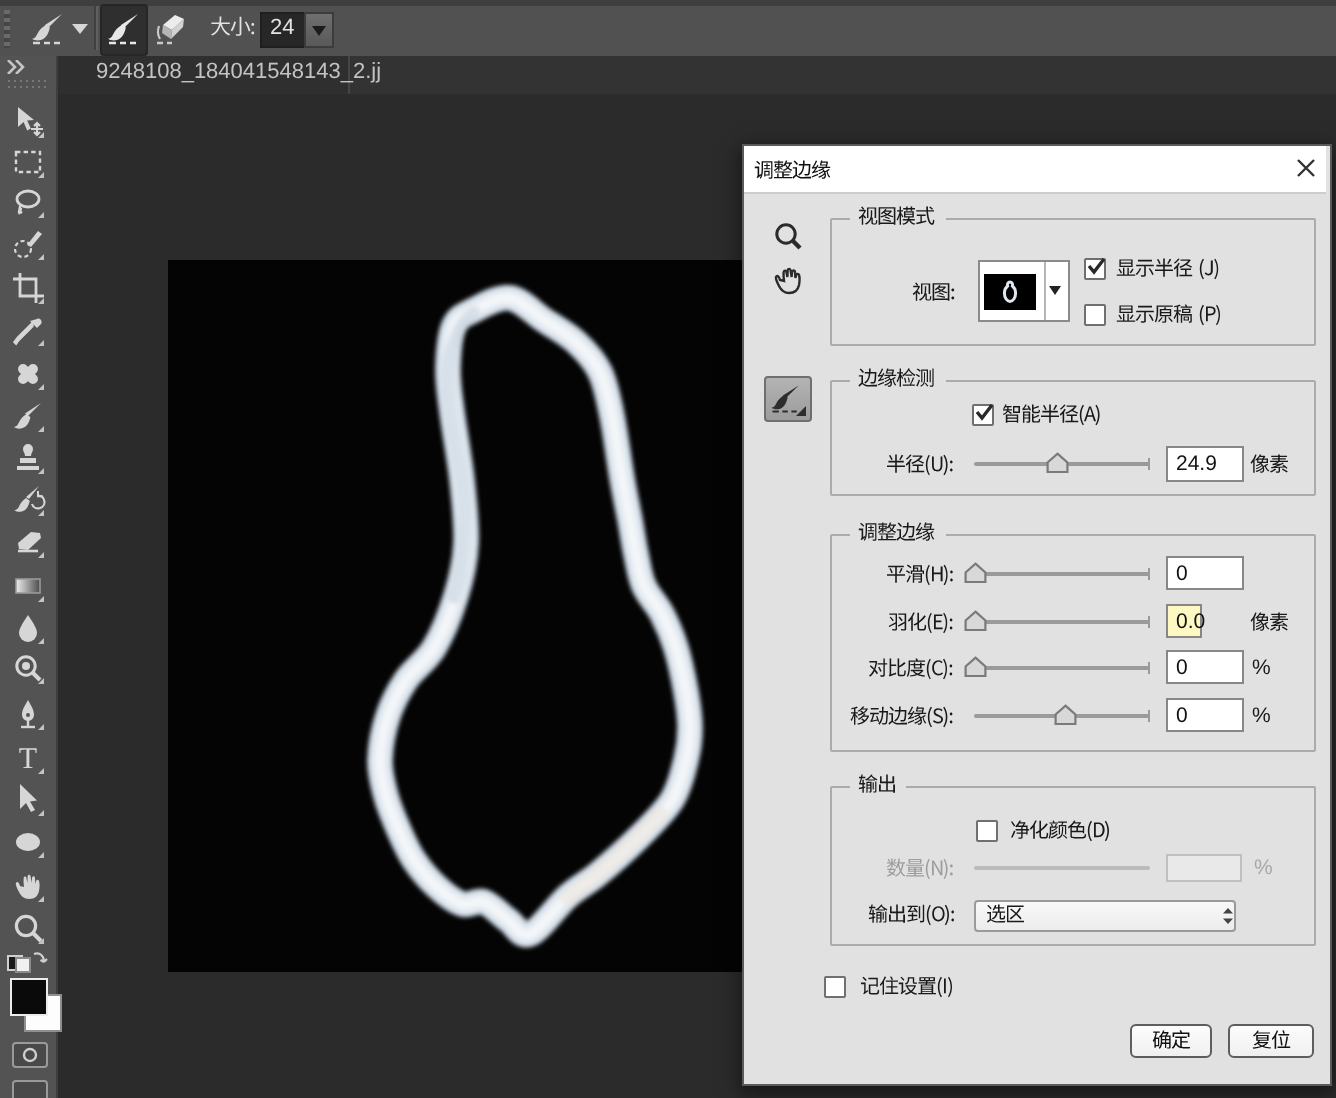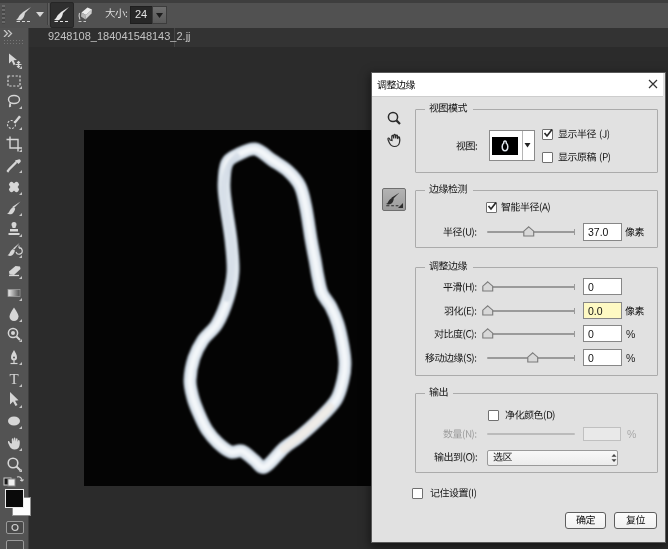--- a/index.html
+++ b/index.html
@@ -268,21 +268,21 @@
     <path d="M6.2 1.7H8.2V3.8H6.2ZM5.5 1.0V4.5H9.0V1.0ZM2.7 7.4H7.4V8.4H2.7ZM2.7 6.8V5.9H7.4V6.8ZM1.9 5.3V9.4H2.7V9.0H7.4V9.4H8.1V5.3ZM1.6 0.2C1.4 0.9 1.0 1.7 0.5 2.2C0.7 2.3 1.0 2.4 1.1 2.5C1.3 2.3 1.5 2.0 1.7 1.6H2.6V2.2L2.6 2.6H0.5V3.2H2.4C2.2 3.8 1.7 4.5 0.4 5.0C0.6 5.1 0.8 5.3 0.9 5.5C1.9 5.0 2.5 4.5 2.9 3.9C3.4 4.2 4.1 4.8 4.4 5.0L5.0 4.5C4.7 4.3 3.5 3.6 3.1 3.4L3.2 3.2H5.0V2.6H3.3L3.3 2.2V1.6H4.8V1.0H2.0C2.1 0.8 2.2 0.5 2.3 0.3Z M13.3 4.4V5.3H11.2V4.4ZM10.5 3.8V9.4H11.2V7.3H13.3V8.5C13.3 8.7 13.3 8.7 13.2 8.7C13.0 8.7 12.6 8.7 12.1 8.7C12.2 8.9 12.3 9.2 12.4 9.4C13.0 9.4 13.4 9.4 13.7 9.2C14.0 9.1 14.1 8.9 14.1 8.5V3.8ZM11.2 5.8H13.3V6.8H11.2ZM18.1 0.9C17.5 1.2 16.6 1.6 15.8 1.9V0.2H15.0V3.5C15.0 4.4 15.3 4.6 16.2 4.6C16.4 4.6 17.7 4.6 17.9 4.6C18.7 4.6 19.0 4.3 19.0 3.0C18.8 3.0 18.5 2.9 18.4 2.7C18.3 3.7 18.3 3.9 17.9 3.9C17.6 3.9 16.5 3.9 16.3 3.9C15.8 3.9 15.8 3.8 15.8 3.5V2.5C16.7 2.2 17.8 1.9 18.6 1.5ZM18.2 5.4C17.6 5.8 16.7 6.2 15.8 6.5V4.9H15.0V8.2C15.0 9.1 15.3 9.3 16.2 9.3C16.4 9.3 17.8 9.3 18.0 9.3C18.8 9.3 19.0 8.9 19.1 7.6C18.9 7.6 18.6 7.4 18.5 7.3C18.4 8.4 18.3 8.6 17.9 8.6C17.6 8.6 16.5 8.6 16.3 8.6C15.8 8.6 15.8 8.6 15.8 8.3V7.1C16.8 6.8 17.9 6.4 18.7 6.0ZM10.3 3.1C10.6 3.0 10.9 2.9 13.6 2.7C13.7 2.9 13.8 3.1 13.9 3.3L14.5 3.0C14.3 2.4 13.8 1.5 13.2 0.8L12.6 1.0C12.9 1.4 13.1 1.8 13.3 2.2L11.1 2.3C11.6 1.8 12.0 1.1 12.4 0.4L11.6 0.2C11.3 1.0 10.7 1.7 10.6 2.0C10.4 2.2 10.2 2.3 10.1 2.3C10.2 2.5 10.3 2.9 10.3 3.1Z M20.5 0.7C20.9 1.4 21.4 2.4 21.6 3.0L22.3 2.7C22.1 2.1 21.6 1.1 21.1 0.5ZM26.8 0.4C26.5 1.1 26.0 2.1 25.6 2.7L26.2 3.0C26.6 2.4 27.2 1.5 27.6 0.7ZM23.6 0.2V3.4H20.2V4.2H23.6V5.8H19.5V6.5H23.6V9.4H24.4V6.5H28.5V5.8H24.4V4.2H27.9V3.4H24.4V0.2Z M31.1 0.2C30.6 0.9 29.8 1.8 29.0 2.3C29.1 2.4 29.3 2.7 29.4 2.9C30.3 2.3 31.2 1.4 31.8 0.5ZM32.3 0.7V1.4H36.2C35.2 2.7 33.3 3.8 31.6 4.4C31.8 4.5 32.0 4.8 32.1 5.0C33.0 4.6 34.0 4.1 35.0 3.5C35.9 3.9 37.1 4.5 37.6 4.9L38.1 4.3C37.5 4.0 36.5 3.5 35.6 3.1C36.3 2.5 36.9 1.8 37.4 1.0L36.8 0.7L36.7 0.7ZM32.3 5.3V6.0H34.5V8.4H31.7V9.1H38.1V8.4H35.3V6.0H37.5V5.3ZM31.2 2.4C30.7 3.5 29.7 4.5 28.9 5.1C29.0 5.3 29.2 5.7 29.3 5.9C29.6 5.6 30.0 5.2 30.3 4.9V9.4H31.1V4.0C31.4 3.5 31.7 3.1 31.9 2.7Z M40.4 10.6 41.0 10.3C40.1 8.9 39.7 7.2 39.7 5.5C39.7 3.8 40.1 2.1 41.0 0.7L40.4 0.4C39.5 1.9 38.9 3.5 38.9 5.5C38.9 7.5 39.5 9.1 40.4 10.6Z M41.0 8.6H41.9L42.7 6.4H45.3L46.0 8.6H47.0L44.5 1.3H43.5ZM42.9 5.6 43.2 4.5C43.5 3.7 43.7 2.9 44.0 2.0H44.0C44.3 2.9 44.5 3.7 44.8 4.5L45.1 5.6Z M47.3 10.6C48.2 9.1 48.8 7.5 48.8 5.5C48.8 3.5 48.2 1.9 47.3 0.4L46.7 0.7C47.6 2.1 48.0 3.8 48.0 5.5C48.0 7.2 47.6 8.9 46.7 10.3Z" fill="#1a1a1a"></path>
   </svg>
 <svg style="position:absolute;left:443px;top:227px" width="35" height="13" viewBox="0 0 35 13">
     <path d="M1.5 0.7C1.9 1.4 2.4 2.4 2.6 3.0L3.3 2.7C3.1 2.1 2.6 1.1 2.1 0.5ZM7.8 0.4C7.5 1.1 7.0 2.1 6.6 2.7L7.2 3.0C7.6 2.4 8.2 1.5 8.6 0.7ZM4.6 0.2V3.4H1.2V4.2H4.6V5.8H0.5V6.5H4.6V9.4H5.4V6.5H9.5V5.8H5.4V4.2H8.9V3.4H5.4V0.2Z M12.1 0.2C11.6 0.9 10.8 1.8 10.0 2.3C10.1 2.4 10.3 2.7 10.4 2.9C11.3 2.3 12.2 1.4 12.8 0.5ZM13.3 0.7V1.4H17.2C16.2 2.7 14.3 3.8 12.6 4.4C12.8 4.5 13.0 4.8 13.1 5.0C14.0 4.6 15.1 4.1 16.0 3.5C16.9 3.9 18.1 4.5 18.6 4.9L19.1 4.3C18.5 4.0 17.5 3.5 16.6 3.1C17.3 2.5 17.9 1.8 18.4 1.0L17.8 0.7L17.7 0.7ZM13.3 5.3V6.0H15.5V8.4H12.7V9.1H19.1V8.4H16.3V6.0H18.5V5.3ZM12.2 2.4C11.7 3.5 10.7 4.5 9.9 5.1C10.0 5.3 10.2 5.7 10.3 5.9C10.6 5.6 11.0 5.2 11.3 4.9V9.4H12.1V4.0C12.4 3.5 12.7 3.1 12.9 2.7Z M21.4 10.6 21.9 10.3C21.1 8.9 20.7 7.2 20.7 5.5C20.7 3.8 21.1 2.1 21.9 0.7L21.4 0.4C20.5 1.9 19.9 3.5 19.9 5.5C19.9 7.5 20.5 9.1 21.4 10.6Z M25.6 8.7C27.1 8.7 28.2 7.9 28.2 5.6V1.3H27.3V5.6C27.3 7.4 26.6 7.9 25.6 7.9C24.6 7.9 23.9 7.4 23.9 5.6V1.3H23.0V5.6C23.0 7.9 24.1 8.7 25.6 8.7Z M29.3 10.6C30.2 9.1 30.8 7.5 30.8 5.5C30.8 3.5 30.2 1.9 29.3 0.4L28.7 0.7C29.6 2.1 30.0 3.8 30.0 5.5C30.0 7.2 29.6 8.9 28.7 10.3Z M32.7 4.7C33.0 4.7 33.3 4.4 33.3 4.0C33.3 3.6 33.0 3.3 32.7 3.3C32.3 3.3 32.0 3.6 32.0 4.0C32.0 4.4 32.3 4.7 32.7 4.7ZM32.7 8.7C33.0 8.7 33.3 8.4 33.3 8.0C33.3 7.6 33.0 7.3 32.7 7.3C32.3 7.3 32.0 7.6 32.0 8.0C32.0 8.4 32.3 8.7 32.7 8.7Z" fill="#1a1a1a"></path>
   </svg>
 <div style="position:absolute;left:487px;top:231px;width:88px;height:2px;background:#9a9a9a;border-radius:2px"></div>
 <div style="position:absolute;left:574px;top:229px;width:1px;height:6px;background:#9a9a9a"></div>
 <svg style="position:absolute;left:523px;top:226px" width="12" height="11" viewBox="0 0 12 11">
     <path d="M5.75 0.8 L10.7 5.2 L10.7 10 L0.8 10 L0.8 5.2 Z" fill="#d8d8d8" stroke="#7a7a7a" stroke-width="1.1"></path>
   </svg>
-<div style="position:absolute;left:583px;top:223px;width:39px;height:18px;background:#fff;border:1px solid #878787;box-sizing:border-box;font:10.5px 'Liberation Sans',sans-serif;color:#111;padding:2px 0 0 4px">37.0</div>
+<div style="position:absolute;left:583px;top:223px;width:39px;height:18px;background:#fff;border:1px solid #878787;box-sizing:border-box;font:10.5px 'Liberation Sans',sans-serif;color:#111;padding:2px 0 0 4px">24.9</div>
 <svg style="position:absolute;left:625px;top:227px" width="21" height="13" viewBox="0 0 21 13">
     <path d="M4.9 1.5H6.7C6.5 1.8 6.3 2.1 6.1 2.3H4.2C4.4 2.0 4.7 1.8 4.9 1.5ZM4.9 0.2C4.5 1.0 3.7 2.1 2.6 2.9C2.7 3.0 2.9 3.2 3.1 3.4C3.2 3.2 3.4 3.1 3.6 2.9V4.5H5.1C4.7 4.9 3.9 5.3 2.9 5.6C3.0 5.8 3.2 6.0 3.3 6.1C4.2 5.8 4.9 5.5 5.3 5.1C5.5 5.2 5.6 5.4 5.8 5.6C5.1 6.2 3.8 6.8 2.9 7.1C3.0 7.2 3.2 7.4 3.3 7.6C4.2 7.3 5.3 6.6 6.0 6.0C6.1 6.2 6.2 6.4 6.3 6.6C5.5 7.4 4.0 8.1 2.8 8.5C2.9 8.6 3.1 8.9 3.2 9.0C4.3 8.7 5.5 8.0 6.4 7.2C6.5 7.8 6.4 8.4 6.2 8.6C6.0 8.7 5.9 8.8 5.7 8.8C5.5 8.8 5.3 8.8 5.0 8.7C5.1 8.9 5.2 9.2 5.2 9.4C5.4 9.4 5.7 9.4 5.8 9.4C6.2 9.4 6.5 9.3 6.7 9.0C7.1 8.6 7.3 7.6 6.9 6.5L7.4 6.3C7.8 7.4 8.4 8.3 9.2 8.8C9.3 8.7 9.5 8.4 9.7 8.3C8.9 7.8 8.3 7.0 8.0 6.0C8.4 5.8 8.8 5.6 9.1 5.4L8.6 4.9C8.1 5.2 7.4 5.7 6.8 6.0C6.5 5.5 6.2 5.1 5.8 4.7L6.0 4.5H9.0V2.3H6.9C7.1 2.0 7.4 1.6 7.7 1.2L7.2 0.9L7.1 0.9H5.3L5.6 0.3ZM4.2 2.9H6.0C6.0 3.2 5.9 3.5 5.6 3.9H4.2ZM6.7 2.9H8.3V3.9H6.4C6.5 3.5 6.6 3.2 6.7 2.9ZM2.6 0.2C2.1 1.7 1.2 3.2 0.3 4.2C0.4 4.4 0.7 4.8 0.7 5.0C1.0 4.6 1.3 4.3 1.6 3.9V9.4H2.3V2.7C2.7 2.0 3.1 1.2 3.3 0.4Z M15.9 7.7C16.7 8.2 17.8 8.8 18.3 9.2L18.9 8.8C18.3 8.3 17.2 7.7 16.4 7.3ZM12.4 7.3C11.8 7.9 10.8 8.4 10.0 8.8C10.1 8.9 10.4 9.1 10.5 9.3C11.4 8.9 12.4 8.2 13.1 7.6ZM11.4 5.7C11.6 5.6 11.9 5.5 13.9 5.4C13.0 5.8 12.2 6.1 11.9 6.2C11.3 6.4 10.8 6.6 10.5 6.6C10.5 6.8 10.6 7.1 10.7 7.2C10.9 7.2 11.3 7.1 14.3 6.9V8.5C14.3 8.6 14.2 8.7 14.1 8.7C13.9 8.7 13.4 8.7 12.8 8.7C12.9 8.9 13.0 9.2 13.1 9.4C13.8 9.4 14.3 9.4 14.6 9.2C14.9 9.1 15.0 8.9 15.0 8.5V6.9L17.5 6.8C17.8 7.0 18.0 7.2 18.2 7.4L18.8 7.0C18.3 6.5 17.5 5.9 16.8 5.4L16.2 5.8C16.4 5.9 16.7 6.1 16.9 6.3L12.8 6.5C14.2 6.0 15.6 5.4 16.9 4.7L16.4 4.2C16.0 4.4 15.6 4.7 15.2 4.9L12.9 5.0C13.4 4.8 13.9 4.5 14.4 4.2L14.2 4.0H19.0V3.4H14.9V2.7H17.9V2.1H14.9V1.5H18.5V0.9H14.9V0.2H14.1V0.9H10.6V1.5H14.1V2.1H11.1V2.7H14.1V3.4H10.0V4.0H13.6C12.9 4.4 12.2 4.7 11.9 4.8C11.7 4.9 11.4 5.0 11.2 5.0C11.3 5.2 11.4 5.5 11.4 5.7Z" fill="#1a1a1a"></path>
   </svg>
 <div style="position:absolute;left:415px;top:267px;width:241px;height:107px;border:1px solid #ababab;border-radius:1px"></div>
 <div style="position:absolute;left:425px;top:262px;width:48px;height:10px;background:#e1e1e1"></div>
 <svg style="position:absolute;left:429px;top:261px" width="40" height="13" viewBox="0 0 40 13">
     <path d="M1.1 0.9C1.6 1.3 2.3 2.0 2.6 2.4L3.1 1.9C2.8 1.5 2.1 0.9 1.5 0.4ZM0.4 3.3V4.1H1.8V7.5C1.8 8.1 1.5 8.4 1.3 8.6C1.4 8.7 1.7 9.0 1.8 9.1C1.9 8.9 2.1 8.8 3.5 7.7C3.3 8.2 3.1 8.6 2.8 9.0C3.0 9.1 3.3 9.3 3.4 9.4C4.4 8.0 4.5 5.9 4.5 4.4V1.3H8.6V8.5C8.6 8.6 8.5 8.7 8.4 8.7C8.2 8.7 7.8 8.7 7.2 8.7C7.3 8.9 7.4 9.2 7.5 9.4C8.2 9.4 8.6 9.4 8.9 9.2C9.2 9.1 9.2 8.9 9.2 8.5V0.6H3.8V4.4C3.8 5.3 3.8 6.4 3.5 7.5C3.4 7.3 3.4 7.1 3.3 7.0L2.6 7.5V3.3ZM6.2 1.6V2.5H5.1V3.0H6.2V4.1H4.9V4.6H8.2V4.1H6.8V3.0H7.9V2.5H6.8V1.6ZM5.1 5.4V8.2H5.7V7.8H7.8V5.4ZM5.7 6.0H7.2V7.2H5.7Z M11.6 6.8V8.5H10.0V9.1H19.1V8.5H14.9V7.7H17.7V7.1H14.9V6.3H18.4V5.7H10.6V6.3H14.1V8.5H12.3V6.8ZM10.4 1.9V3.6H11.8C11.4 4.2 10.6 4.7 9.9 5.0C10.0 5.1 10.2 5.3 10.3 5.5C10.9 5.2 11.6 4.7 12.1 4.2V5.4H12.7V4.1C13.2 4.3 13.8 4.7 14.1 5.0L14.4 4.5C14.1 4.3 13.5 3.9 13.0 3.7L12.7 4.0V3.6H14.4V1.9H12.7V1.4H14.6V0.8H12.7V0.2H12.1V0.8H10.1V1.4H12.1V1.9ZM11.0 2.4H12.1V3.1H11.0ZM12.7 2.4H13.7V3.1H12.7ZM15.9 1.9H17.6C17.5 2.5 17.2 3.0 16.9 3.5C16.4 3.0 16.1 2.5 15.9 1.9ZM15.9 0.2C15.6 1.2 15.1 2.1 14.4 2.7C14.6 2.9 14.9 3.1 15.0 3.3C15.2 3.1 15.4 2.8 15.6 2.5C15.8 3.0 16.0 3.5 16.4 3.9C15.9 4.4 15.2 4.7 14.5 4.9C14.6 5.1 14.8 5.4 14.9 5.5C15.7 5.2 16.3 4.8 16.9 4.4C17.4 4.8 18.0 5.2 18.7 5.5C18.8 5.3 19.0 5.1 19.1 4.9C18.4 4.7 17.8 4.3 17.3 3.9C17.8 3.4 18.1 2.7 18.4 1.9H19.0V1.3H16.2C16.4 1.0 16.5 0.7 16.6 0.3Z M19.8 0.8C20.4 1.3 21.0 2.0 21.4 2.5L22.0 2.0C21.6 1.5 20.9 0.8 20.4 0.3ZM24.5 0.3C24.5 0.9 24.5 1.5 24.5 2.0H22.4V2.7H24.4C24.3 4.6 23.8 6.2 22.1 7.2C22.3 7.3 22.6 7.6 22.7 7.8C24.4 6.6 25.0 4.8 25.2 2.7H27.4C27.3 5.5 27.2 6.6 26.9 6.9C26.8 7.0 26.7 7.0 26.5 7.0C26.3 7.0 25.7 7.0 25.1 7.0C25.3 7.2 25.4 7.5 25.4 7.7C25.9 7.8 26.5 7.8 26.8 7.7C27.1 7.7 27.4 7.6 27.6 7.4C27.9 7.0 28.1 5.8 28.2 2.3C28.2 2.2 28.2 2.0 28.2 2.0H25.3C25.3 1.5 25.3 0.9 25.3 0.3ZM21.5 3.6H19.4V4.3H20.7V7.4C20.3 7.6 19.8 8.1 19.2 8.7L19.8 9.4C20.3 8.7 20.8 8.1 21.1 8.1C21.3 8.1 21.6 8.4 22.1 8.7C22.8 9.2 23.6 9.3 24.9 9.3C25.9 9.3 27.8 9.2 28.5 9.2C28.5 8.9 28.6 8.5 28.7 8.3C27.7 8.4 26.2 8.5 25.0 8.5C23.8 8.5 22.9 8.5 22.2 8.0C21.9 7.8 21.7 7.6 21.5 7.5Z M29.0 8.1 29.1 8.8C30.0 8.4 31.1 7.9 32.2 7.5L32.0 6.9C30.9 7.3 29.7 7.8 29.0 8.1ZM33.5 0.2C33.3 1.0 33.1 2.0 32.9 2.7H36.0L35.8 3.4H32.1V4.0H34.5C33.8 4.5 32.9 4.9 32.0 5.1C32.2 5.2 32.4 5.5 32.5 5.6C33.0 5.4 33.6 5.2 34.1 4.9C34.3 5.0 34.5 5.2 34.6 5.4C34.0 5.9 33.0 6.4 32.3 6.6C32.4 6.7 32.6 7.0 32.6 7.1C33.4 6.8 34.3 6.4 34.9 5.9C35.0 6.1 35.1 6.3 35.1 6.5C34.5 7.3 33.1 8.0 32.1 8.4C32.2 8.5 32.4 8.8 32.5 8.9C33.4 8.5 34.5 7.9 35.3 7.2C35.4 7.8 35.2 8.4 35.0 8.6C34.9 8.8 34.7 8.8 34.5 8.8C34.3 8.8 34.1 8.8 33.8 8.7C33.9 8.9 34.0 9.2 34.0 9.4C34.2 9.4 34.5 9.4 34.6 9.4C35.0 9.4 35.2 9.3 35.5 9.1C36.0 8.7 36.2 7.4 35.7 6.1L36.3 5.8C36.5 7.1 37.0 8.3 37.6 8.9C37.8 8.7 38.0 8.5 38.1 8.3C37.5 7.8 37.0 6.7 36.8 5.6C37.2 5.4 37.6 5.1 37.9 4.9L37.4 4.5C36.9 4.8 36.1 5.3 35.5 5.6C35.2 5.2 35.0 4.9 34.6 4.6C34.9 4.4 35.1 4.2 35.4 4.0H38.1V3.4H36.5C36.7 2.6 36.9 1.6 37.0 0.9L36.5 0.8L36.4 0.8H34.0L34.2 0.3ZM36.2 1.4 36.1 2.2H33.7L33.9 1.4ZM29.1 4.4C29.3 4.3 29.5 4.2 30.7 4.1C30.3 4.8 29.9 5.3 29.7 5.5C29.4 5.9 29.2 6.1 29.0 6.1C29.1 6.3 29.2 6.6 29.2 6.8C29.4 6.6 29.7 6.5 32.0 5.9C32.0 5.8 31.9 5.5 31.9 5.3L30.3 5.7C31.0 4.8 31.7 3.8 32.2 2.7L31.7 2.4C31.5 2.7 31.3 3.1 31.1 3.4L29.9 3.6C30.5 2.7 31.1 1.6 31.6 0.5L30.9 0.3C30.5 1.5 29.7 2.8 29.5 3.1C29.3 3.4 29.1 3.7 28.9 3.7C29.0 3.9 29.1 4.2 29.1 4.4Z" fill="#1a1a1a"></path>
   </svg>
 <svg style="position:absolute;left:443px;top:282px" width="35" height="13" viewBox="0 0 35 13">
     <path d="M1.7 2.3C2.1 3.0 2.5 4.0 2.7 4.6L3.4 4.4C3.2 3.8 2.8 2.8 2.4 2.1ZM7.5 2.0C7.3 2.8 6.8 3.8 6.5 4.4L7.1 4.6C7.5 4.0 8.0 3.1 8.3 2.3ZM0.5 5.1V5.9H4.6V9.4H5.4V5.9H9.5V5.1H5.4V1.6H8.9V0.9H1.1V1.6H4.6V5.1Z M10.4 0.8C11.0 1.2 11.8 1.8 12.2 2.1L12.7 1.6C12.3 1.2 11.5 0.7 10.9 0.3ZM9.9 3.6C10.5 3.9 11.2 4.4 11.6 4.7L12.1 4.1C11.7 3.8 10.9 3.4 10.4 3.1ZM10.3 8.8 10.9 9.2C11.4 8.3 12.0 7.1 12.4 6.1L11.8 5.6C11.4 6.7 10.7 8.0 10.3 8.8ZM14.1 6.4H17.3V7.2H14.1ZM14.1 5.9V5.2H17.3V5.9ZM13.4 4.6V9.4H14.1V7.7H17.3V8.6C17.3 8.8 17.3 8.8 17.1 8.8C17.0 8.8 16.5 8.8 16.0 8.8C16.1 9.0 16.2 9.2 16.2 9.4C16.9 9.4 17.4 9.4 17.7 9.3C17.9 9.2 18.0 9.0 18.0 8.6V4.6ZM13.5 0.6V3.3H12.4V5.0H13.1V3.9H18.3V5.0H19.0V3.3H18.0V0.6ZM14.2 3.3V2.4H15.5V3.3ZM17.2 3.3H16.1V1.8H14.2V1.2H17.2Z M21.4 10.6 21.9 10.3C21.1 8.9 20.7 7.2 20.7 5.5C20.7 3.8 21.1 2.1 21.9 0.7L21.4 0.4C20.5 1.9 19.9 3.5 19.9 5.5C19.9 7.5 20.5 9.1 21.4 10.6Z M23.0 8.6H23.9V5.1H27.3V8.6H28.3V1.3H27.3V4.3H23.9V1.3H23.0Z M29.4 10.6C30.3 9.1 30.8 7.5 30.8 5.5C30.8 3.5 30.3 1.9 29.4 0.4L28.8 0.7C29.7 2.1 30.1 3.8 30.1 5.5C30.1 7.2 29.7 8.9 28.8 10.3Z M32.7 4.7C33.1 4.7 33.4 4.4 33.4 4.0C33.4 3.6 33.1 3.3 32.7 3.3C32.4 3.3 32.1 3.6 32.1 4.0C32.1 4.4 32.4 4.7 32.7 4.7ZM32.7 8.7C33.1 8.7 33.4 8.4 33.4 8.0C33.4 7.6 33.1 7.3 32.7 7.3C32.4 7.3 32.1 7.6 32.1 8.0C32.1 8.4 32.4 8.7 32.7 8.7Z" fill="#1a1a1a"></path>
@@ -294,21 +294,21 @@
   </svg>
 <div style="position:absolute;left:583px;top:278px;width:39px;height:17px;background:#fff;border:1px solid #878787;box-sizing:border-box;font:10.5px 'Liberation Sans',sans-serif;color:#111;padding:2px 0 0 4px">0</div>
 <svg style="position:absolute;left:444px;top:306px" width="34" height="13" viewBox="0 0 34 13">
     <path d="M5.2 2.7C5.8 3.3 6.4 4.1 6.8 4.6L7.4 4.1C7.0 3.6 6.4 2.9 5.8 2.3ZM0.8 2.8C1.3 3.3 2.0 4.1 2.3 4.6L2.9 4.2C2.6 3.7 1.9 3.0 1.4 2.4ZM0.4 6.9 0.7 7.6C1.5 7.1 2.7 6.5 3.8 5.9V8.3C3.8 8.5 3.7 8.6 3.6 8.6C3.4 8.6 2.7 8.6 2.0 8.5C2.1 8.8 2.3 9.1 2.3 9.3C3.1 9.3 3.8 9.3 4.1 9.2C4.4 9.1 4.5 8.8 4.5 8.3V0.7H0.7V1.4H3.8V5.1C2.5 5.8 1.2 6.5 0.4 6.9ZM4.9 6.8 5.3 7.4C6.1 6.9 7.2 6.3 8.3 5.6V8.3C8.3 8.5 8.3 8.6 8.1 8.6C7.9 8.6 7.1 8.6 6.4 8.5C6.5 8.8 6.7 9.1 6.7 9.3C7.6 9.3 8.3 9.3 8.6 9.2C9.0 9.1 9.1 8.8 9.1 8.3V0.7H5.1V1.4H8.3V4.9C7.0 5.6 5.7 6.3 4.9 6.8Z M18.2 1.6C17.5 2.7 16.5 3.7 15.5 4.5V0.4H14.7V5.1C14.0 5.6 13.4 6.0 12.7 6.3C12.9 6.4 13.2 6.7 13.3 6.9C13.7 6.6 14.2 6.4 14.7 6.1V7.8C14.7 8.9 15.0 9.2 16.0 9.2C16.2 9.2 17.5 9.2 17.7 9.2C18.8 9.2 19.0 8.6 19.1 6.7C18.9 6.6 18.6 6.5 18.4 6.3C18.3 8.0 18.2 8.5 17.7 8.5C17.4 8.5 16.3 8.5 16.0 8.5C15.6 8.5 15.5 8.4 15.5 7.8V5.5C16.8 4.6 18.0 3.4 18.9 2.1ZM12.6 0.2C12.0 1.7 11.0 3.2 9.9 4.2C10.1 4.3 10.3 4.7 10.4 4.9C10.8 4.5 11.2 4.1 11.6 3.6V9.4H12.4V2.4C12.7 1.8 13.1 1.1 13.4 0.4Z M21.4 10.6 21.9 10.3C21.1 8.9 20.7 7.2 20.7 5.5C20.7 3.8 21.1 2.1 21.9 0.7L21.4 0.4C20.5 1.9 19.9 3.5 19.9 5.5C19.9 7.5 20.5 9.1 21.4 10.6Z M23.0 8.6H27.3V7.8H23.9V5.1H26.7V4.3H23.9V2.0H27.2V1.3H23.0Z M28.1 10.6C29.1 9.1 29.6 7.5 29.6 5.5C29.6 3.5 29.1 1.9 28.1 0.4L27.6 0.7C28.4 2.1 28.9 3.8 28.9 5.5C28.9 7.2 28.4 8.9 27.6 10.3Z M31.5 4.7C31.9 4.7 32.2 4.4 32.2 4.0C32.2 3.6 31.9 3.3 31.5 3.3C31.2 3.3 30.9 3.6 30.9 4.0C30.9 4.4 31.2 4.7 31.5 4.7ZM31.5 8.7C31.9 8.7 32.2 8.4 32.2 8.0C32.2 7.6 31.9 7.3 31.5 7.3C31.2 7.3 30.9 7.6 30.9 8.0C30.9 8.4 31.2 8.7 31.5 8.7Z" fill="#1a1a1a"></path>
   </svg>
 <div style="position:absolute;left:487px;top:310px;width:88px;height:2px;background:#9a9a9a;border-radius:2px"></div>
 <div style="position:absolute;left:574px;top:308px;width:1px;height:6px;background:#9a9a9a"></div>
 <svg style="position:absolute;left:482px;top:305px" width="12" height="11" viewBox="0 0 12 11">
     <path d="M5.75 0.8 L10.7 5.2 L10.7 10 L0.8 10 L0.8 5.2 Z" fill="#d8d8d8" stroke="#7a7a7a" stroke-width="1.1"></path>
   </svg>
-<div style="position:absolute;left:583px;top:302px;width:39px;height:17px;background:#fef9c3;border:1px solid #878787;box-sizing:border-box;font:10.5px 'Liberation Sans',sans-serif;color:#111;padding:2px 0 0 4px">0.0</div>
+<div style="position:absolute;left:583px;top:302px;width:18px;height:17px;background:#fef9c3;border:1px solid #878787;box-sizing:border-box;font:10.5px 'Liberation Sans',sans-serif;color:#111;padding:2px 0 0 4px">0.0</div>
 <svg style="position:absolute;left:625px;top:306px" width="21" height="13" viewBox="0 0 21 13">
     <path d="M4.9 1.5H6.7C6.5 1.8 6.3 2.1 6.1 2.3H4.2C4.4 2.0 4.7 1.8 4.9 1.5ZM4.9 0.2C4.5 1.0 3.7 2.1 2.6 2.9C2.7 3.0 2.9 3.2 3.1 3.4C3.2 3.2 3.4 3.1 3.6 2.9V4.5H5.1C4.7 4.9 3.9 5.3 2.9 5.6C3.0 5.8 3.2 6.0 3.3 6.1C4.2 5.8 4.9 5.5 5.3 5.1C5.5 5.2 5.6 5.4 5.8 5.6C5.1 6.2 3.8 6.8 2.9 7.1C3.0 7.2 3.2 7.4 3.3 7.6C4.2 7.3 5.3 6.6 6.0 6.0C6.1 6.2 6.2 6.4 6.3 6.6C5.5 7.4 4.0 8.1 2.8 8.5C2.9 8.6 3.1 8.9 3.2 9.0C4.3 8.7 5.5 8.0 6.4 7.2C6.5 7.8 6.4 8.4 6.2 8.6C6.0 8.7 5.9 8.8 5.7 8.8C5.5 8.8 5.3 8.8 5.0 8.7C5.1 8.9 5.2 9.2 5.2 9.4C5.4 9.4 5.7 9.4 5.8 9.4C6.2 9.4 6.5 9.3 6.7 9.0C7.1 8.6 7.3 7.6 6.9 6.5L7.4 6.3C7.8 7.4 8.4 8.3 9.2 8.8C9.3 8.7 9.5 8.4 9.7 8.3C8.9 7.8 8.3 7.0 8.0 6.0C8.4 5.8 8.8 5.6 9.1 5.4L8.6 4.9C8.1 5.2 7.4 5.7 6.8 6.0C6.5 5.5 6.2 5.1 5.8 4.7L6.0 4.5H9.0V2.3H6.9C7.1 2.0 7.4 1.6 7.7 1.2L7.2 0.9L7.1 0.9H5.3L5.6 0.3ZM4.2 2.9H6.0C6.0 3.2 5.9 3.5 5.6 3.9H4.2ZM6.7 2.9H8.3V3.9H6.4C6.5 3.5 6.6 3.2 6.7 2.9ZM2.6 0.2C2.1 1.7 1.2 3.2 0.3 4.2C0.4 4.4 0.7 4.8 0.7 5.0C1.0 4.6 1.3 4.3 1.6 3.9V9.4H2.3V2.7C2.7 2.0 3.1 1.2 3.3 0.4Z M15.9 7.7C16.7 8.2 17.8 8.8 18.3 9.2L18.9 8.8C18.3 8.3 17.2 7.7 16.4 7.3ZM12.4 7.3C11.8 7.9 10.8 8.4 10.0 8.8C10.1 8.9 10.4 9.1 10.5 9.3C11.4 8.9 12.4 8.2 13.1 7.6ZM11.4 5.7C11.6 5.6 11.9 5.5 13.9 5.4C13.0 5.8 12.2 6.1 11.9 6.2C11.3 6.4 10.8 6.6 10.5 6.6C10.5 6.8 10.6 7.1 10.7 7.2C10.9 7.2 11.3 7.1 14.3 6.9V8.5C14.3 8.6 14.2 8.7 14.1 8.7C13.9 8.7 13.4 8.7 12.8 8.7C12.9 8.9 13.0 9.2 13.1 9.4C13.8 9.4 14.3 9.4 14.6 9.2C14.9 9.1 15.0 8.9 15.0 8.5V6.9L17.5 6.8C17.8 7.0 18.0 7.2 18.2 7.4L18.8 7.0C18.3 6.5 17.5 5.9 16.8 5.4L16.2 5.8C16.4 5.9 16.7 6.1 16.9 6.3L12.8 6.5C14.2 6.0 15.6 5.4 16.9 4.7L16.4 4.2C16.0 4.4 15.6 4.7 15.2 4.9L12.9 5.0C13.4 4.8 13.9 4.5 14.4 4.2L14.2 4.0H19.0V3.4H14.9V2.7H17.9V2.1H14.9V1.5H18.5V0.9H14.9V0.2H14.1V0.9H10.6V1.5H14.1V2.1H11.1V2.7H14.1V3.4H10.0V4.0H13.6C12.9 4.4 12.2 4.7 11.9 4.8C11.7 4.9 11.4 5.0 11.2 5.0C11.3 5.2 11.4 5.5 11.4 5.7Z" fill="#1a1a1a"></path>
   </svg>
 <svg style="position:absolute;left:434px;top:329px" width="44" height="13" viewBox="0 0 44 13">
     <path d="M5.0 4.7C5.5 5.4 5.9 6.3 6.1 6.9L6.8 6.6C6.6 6.0 6.1 5.1 5.6 4.4ZM0.9 4.1C1.5 4.6 2.2 5.3 2.8 5.9C2.1 7.2 1.4 8.2 0.5 8.8C0.6 8.9 0.9 9.2 1.0 9.4C1.9 8.7 2.7 7.8 3.3 6.6C3.7 7.1 4.1 7.7 4.4 8.1L5.0 7.6C4.7 7.0 4.2 6.4 3.6 5.8C4.1 4.6 4.4 3.3 4.6 1.6L4.1 1.5L4.0 1.5H0.7V2.2H3.8C3.6 3.3 3.4 4.3 3.1 5.2C2.5 4.6 2.0 4.1 1.4 3.6ZM7.7 0.2V2.6H4.8V3.3H7.7V8.4C7.7 8.6 7.6 8.6 7.4 8.6C7.2 8.6 6.7 8.6 6.0 8.6C6.2 8.8 6.3 9.2 6.3 9.4C7.2 9.4 7.7 9.4 8.0 9.2C8.3 9.1 8.4 8.9 8.4 8.4V3.3H9.6V2.6H8.4V0.2Z M10.8 9.3C11.0 9.2 11.3 9.0 14.1 8.1C14.1 7.9 14.0 7.6 14.0 7.3L11.6 8.1V4.0H14.1V3.3H11.6V0.3H10.8V7.9C10.8 8.3 10.6 8.6 10.4 8.7C10.5 8.8 10.7 9.1 10.8 9.3ZM14.8 0.2V7.7C14.8 8.8 15.1 9.1 16.1 9.1C16.3 9.1 17.4 9.1 17.6 9.1C18.6 9.1 18.8 8.4 18.9 6.4C18.7 6.4 18.4 6.2 18.2 6.1C18.1 7.9 18.1 8.4 17.6 8.4C17.3 8.4 16.4 8.4 16.1 8.4C15.7 8.4 15.6 8.3 15.6 7.8V4.8C16.7 4.2 17.9 3.4 18.8 2.7L18.1 2.0C17.5 2.7 16.6 3.4 15.6 4.0V0.2Z M22.9 2.2V3.0H21.2V3.6H22.9V5.3H26.8V3.6H28.4V3.0H26.8V2.2H26.0V3.0H23.6V2.2ZM26.0 3.6V4.7H23.6V3.6ZM26.6 6.6C26.1 7.1 25.5 7.5 24.8 7.8C24.1 7.5 23.5 7.1 23.1 6.6ZM21.4 5.9V6.6H22.7L22.4 6.7C22.8 7.3 23.3 7.7 24.0 8.1C23.0 8.4 22.0 8.6 20.9 8.7C21.0 8.9 21.2 9.2 21.2 9.3C22.5 9.2 23.7 8.9 24.8 8.5C25.8 9.0 26.9 9.2 28.2 9.4C28.3 9.2 28.5 8.9 28.6 8.8C27.5 8.7 26.5 8.4 25.6 8.1C26.5 7.7 27.2 7.0 27.7 6.2L27.2 5.9L27.1 5.9ZM23.7 0.3C23.9 0.6 24.0 0.9 24.1 1.2H20.3V3.9C20.3 5.4 20.2 7.5 19.4 9.1C19.6 9.1 19.9 9.3 20.0 9.4C20.9 7.8 21.0 5.5 21.0 3.9V1.9H28.5V1.2H25.0C24.9 0.9 24.7 0.5 24.5 0.2Z M30.9 10.6 31.4 10.3C30.6 8.9 30.2 7.2 30.2 5.5C30.2 3.8 30.6 2.1 31.4 0.7L30.9 0.4C30.0 1.9 29.4 3.5 29.4 5.5C29.4 7.5 30.0 9.1 30.9 10.6Z M35.2 8.7C36.2 8.7 36.9 8.3 37.5 7.7L37.0 7.1C36.5 7.6 36.0 7.9 35.3 7.9C33.9 7.9 33.0 6.8 33.0 4.9C33.0 3.1 33.9 1.9 35.3 1.9C35.9 1.9 36.4 2.2 36.8 2.6L37.3 2.0C36.9 1.6 36.2 1.1 35.3 1.1C33.4 1.1 32.1 2.6 32.1 4.9C32.1 7.3 33.4 8.7 35.2 8.7Z M38.1 10.6C39.0 9.1 39.5 7.5 39.5 5.5C39.5 3.5 39.0 1.9 38.1 0.4L37.5 0.7C38.4 2.1 38.8 3.8 38.8 5.5C38.8 7.2 38.4 8.9 37.5 10.3Z M41.5 4.7C41.8 4.7 42.1 4.4 42.1 4.0C42.1 3.6 41.8 3.3 41.5 3.3C41.1 3.3 40.8 3.6 40.8 4.0C40.8 4.4 41.1 4.7 41.5 4.7ZM41.5 8.7C41.8 8.7 42.1 8.4 42.1 8.0C42.1 7.6 41.8 7.3 41.5 7.3C41.1 7.3 40.8 7.6 40.8 8.0C40.8 8.4 41.1 8.7 41.5 8.7Z" fill="#1a1a1a"></path>
   </svg>
 <div style="position:absolute;left:487px;top:333px;width:88px;height:2px;background:#9a9a9a;border-radius:2px"></div>
 <div style="position:absolute;left:574px;top:331px;width:1px;height:6px;background:#9a9a9a"></div>
 <svg style="position:absolute;left:482px;top:328px" width="12" height="11" viewBox="0 0 12 11">
     <path d="M5.75 0.8 L10.7 5.2 L10.7 10 L0.8 10 L0.8 5.2 Z" fill="#d8d8d8" stroke="#7a7a7a" stroke-width="1.1"></path>

